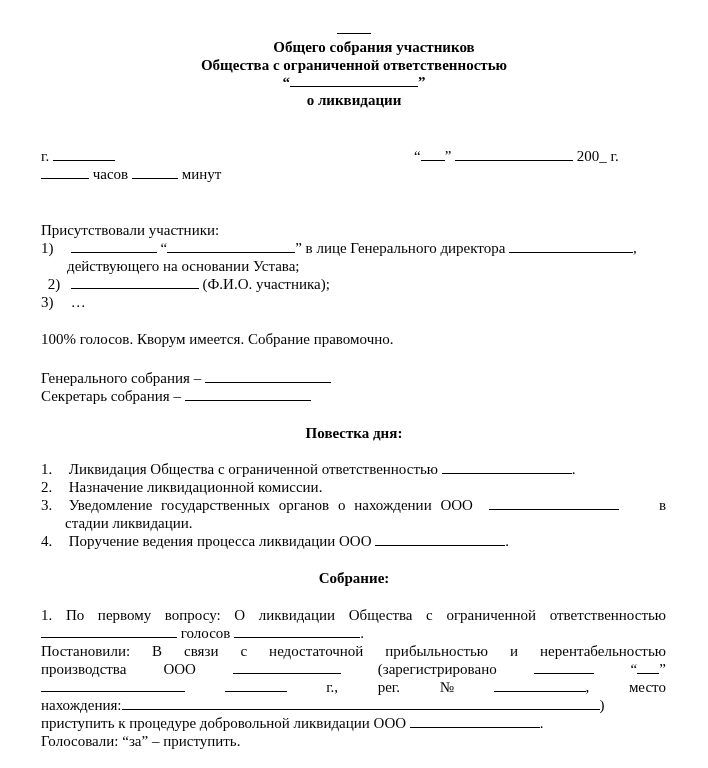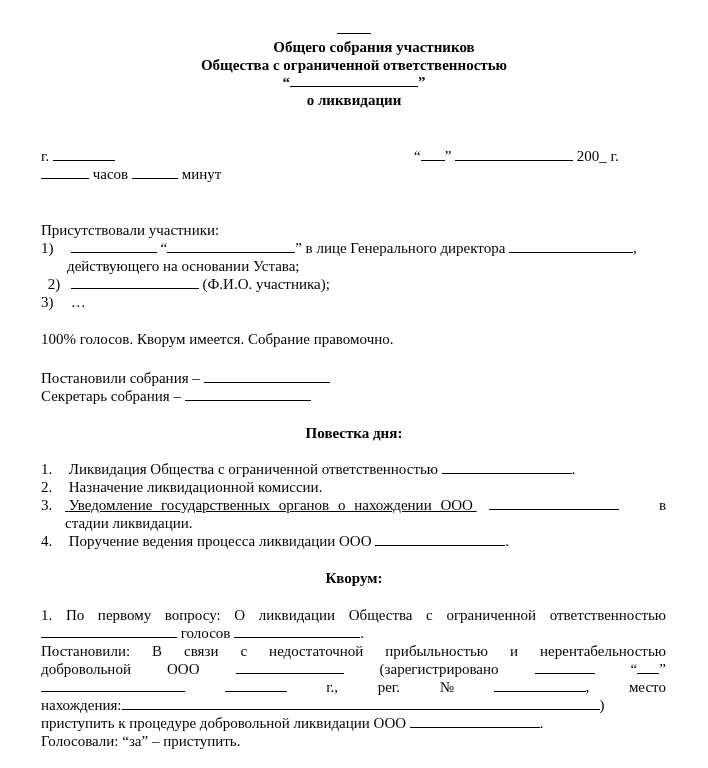--- a/index.html
+++ b/index.html
@@ -58,71 +58,71 @@
   <span>(Ф.И.О. участника);</span>
 </div>
 <div class="abs" style="left:41px; top:293px;">
   <span style="display:inline-block;width:26px;">3)</span>
   <span>…</span>
 </div>
 
 <div class="abs" style="left:41px; top:330px;">100% голосов. Кворум имеется. Собрание правомочно.</div>
 
 <div class="abs" style="left:41px; top:369px;">
-  <span>Постановили собрания –</span>
+  <span>Генерального собрания –</span>
   <span class="blank" style="width:126px;"></span>
 </div>
 <div class="abs" style="left:41px; top:387px;">
   <span>Секретарь собрания –</span>
   <span class="blank" style="width:126px;"></span>
 </div>
 
 <div class="center b" style="top:424px;">Повестка дня:</div>
 <div class="abs" style="left:41px; top:460px;">
   <span style="display:inline-block;width:24px;">1.</span>
   <span>Ликвидация Общества с ограниченной ответственностью</span>
   <span class="blank" style="width:130px;"></span><span>.</span>
 </div>
 <div class="abs" style="left:41px; top:478px;">
   <span style="display:inline-block;width:24px;">2.</span>
   <span>Назначение ликвидационной комиссии.</span>
 </div>
-<div class="abs" style="left:41px; top:496px; width:625px;text-decoration:underline;">
+<div class="abs" style="left:41px; top:496px; width:625px;">
   <span style="display:inline-block;width:24px;">3.</span>
   <span style="word-spacing:5px;">Уведомление государственных органов о нахождении ООО</span>
   <span class="blank" style="width:130px; margin-left:12px;"></span>
   <span style="position:absolute; right:0;">в</span>
 </div>
 <div class="abs" style="left:65px; top:514px;">стадии ликвидации.</div>
 <div class="abs" style="left:41px; top:532px;">
   <span style="display:inline-block;width:24px;">4.</span>
   <span>Поручение ведения процесса ликвидации ООО</span>
   <span class="blank" style="width:130px;"></span><span>.</span>
 </div>
 
-<div class="center b" style="top:569px;">Кворум:</div>
+<div class="center b" style="top:569px;">Собрание:</div>
 <div class="abs" style="left:41px; top:606px; width:625px; text-align:justify; text-align-last:justify;">1. По первому вопросу: О ликвидации Общества с ограниченной ответственностью</div>
 <div class="abs" style="left:41px; top:624px;">
   <span class="blank" style="width:136px;"></span>
   <span>голосов</span>
   <span class="blank" style="width:126px;"></span><span>.</span>
 </div>
 
 <div class="justify-line" style="left:41px; top:642px; width:625px;">
   <span>Постановили:</span>
   <span>В</span>
   <span>связи</span>
   <span>с</span>
   <span>недостаточной</span>
   <span>прибыльностью</span>
   <span>и</span>
   <span>нерентабельностью</span>
 </div>
 <div class="justify-line" style="left:41px; top:660px; width:625px;">
-  <span>добровольной</span>
+  <span>производства</span>
   <span>ООО</span>
   <span class="blank" style="width:108px;"></span>
   <span>(зарегистрировано</span>
   <span class="blank" style="width:60px;"></span>
   <span><span>“</span><span class="blank" style="width:22px;"></span><span>”</span></span>
 </div>
 <div class="justify-line" style="left:41px; top:678px; width:625px;">
   <span class="blank" style="width:144px;"></span>
   <span class="blank" style="width:62px;"></span>
   <span>г.,</span>

